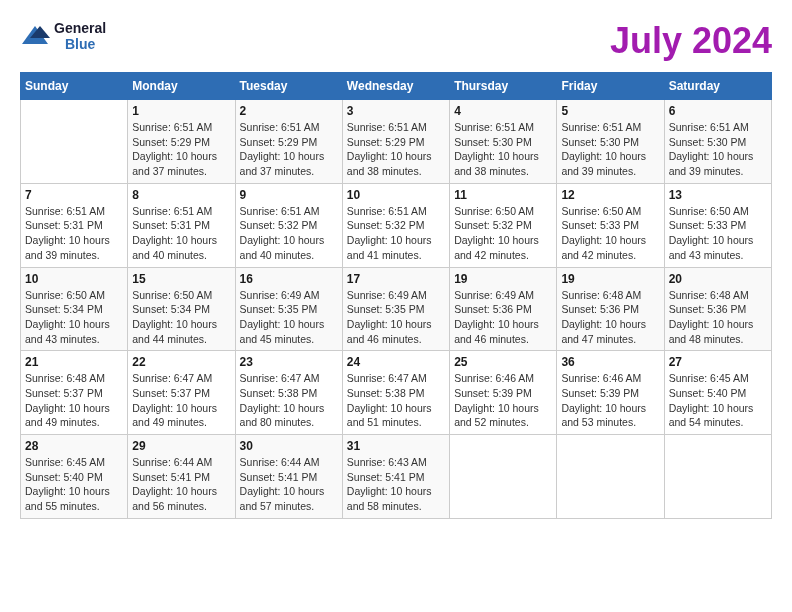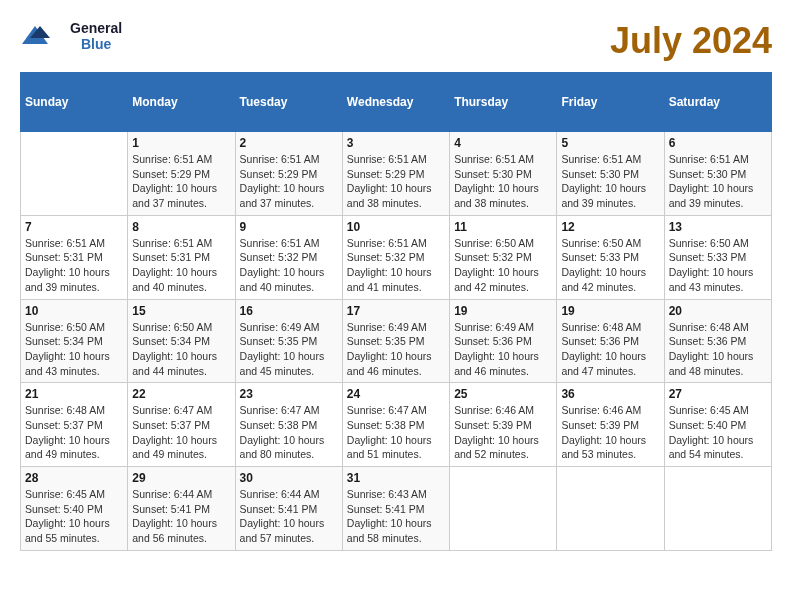--- a/index.html
+++ b/index.html
@@ -12,47 +12,47 @@
     }
     .header {
       display: flex;
       justify-content: space-between;
       align-items: flex-start;
       margin-bottom: 10px;
     }
     .logo {
       display: flex;
       align-items: center;
-      gap: 20px;
+      gap: 4px;
     }
     .logo-icon {
       width: 30px;
       height: 24px;
     }
     .title-block {
       text-align: right;
     }
     .month-title {
       font-size: 36px;
       font-weight: bold;
-      color: #a16207;
+      color: #a21caf;
     }
     .location-title {
       font-size: 16px;
       color: #333;
     }
     table {
       width: 100%;
       border-collapse: collapse;
       font-size: 11px;
     }
     thead tr th {
       background-color: #2e6db4;
       color: #fff;
-      padding: 22px 4px;
+      padding: 6px 4px;
       text-align: left;
       font-size: 12px;
       font-weight: bold;
       border: 1px solid #2e6db4;
     }
     tbody tr td {
       border: 1px solid #ccc;
       padding: 4px 4px;
       vertical-align: top;
       min-height: 70px;

